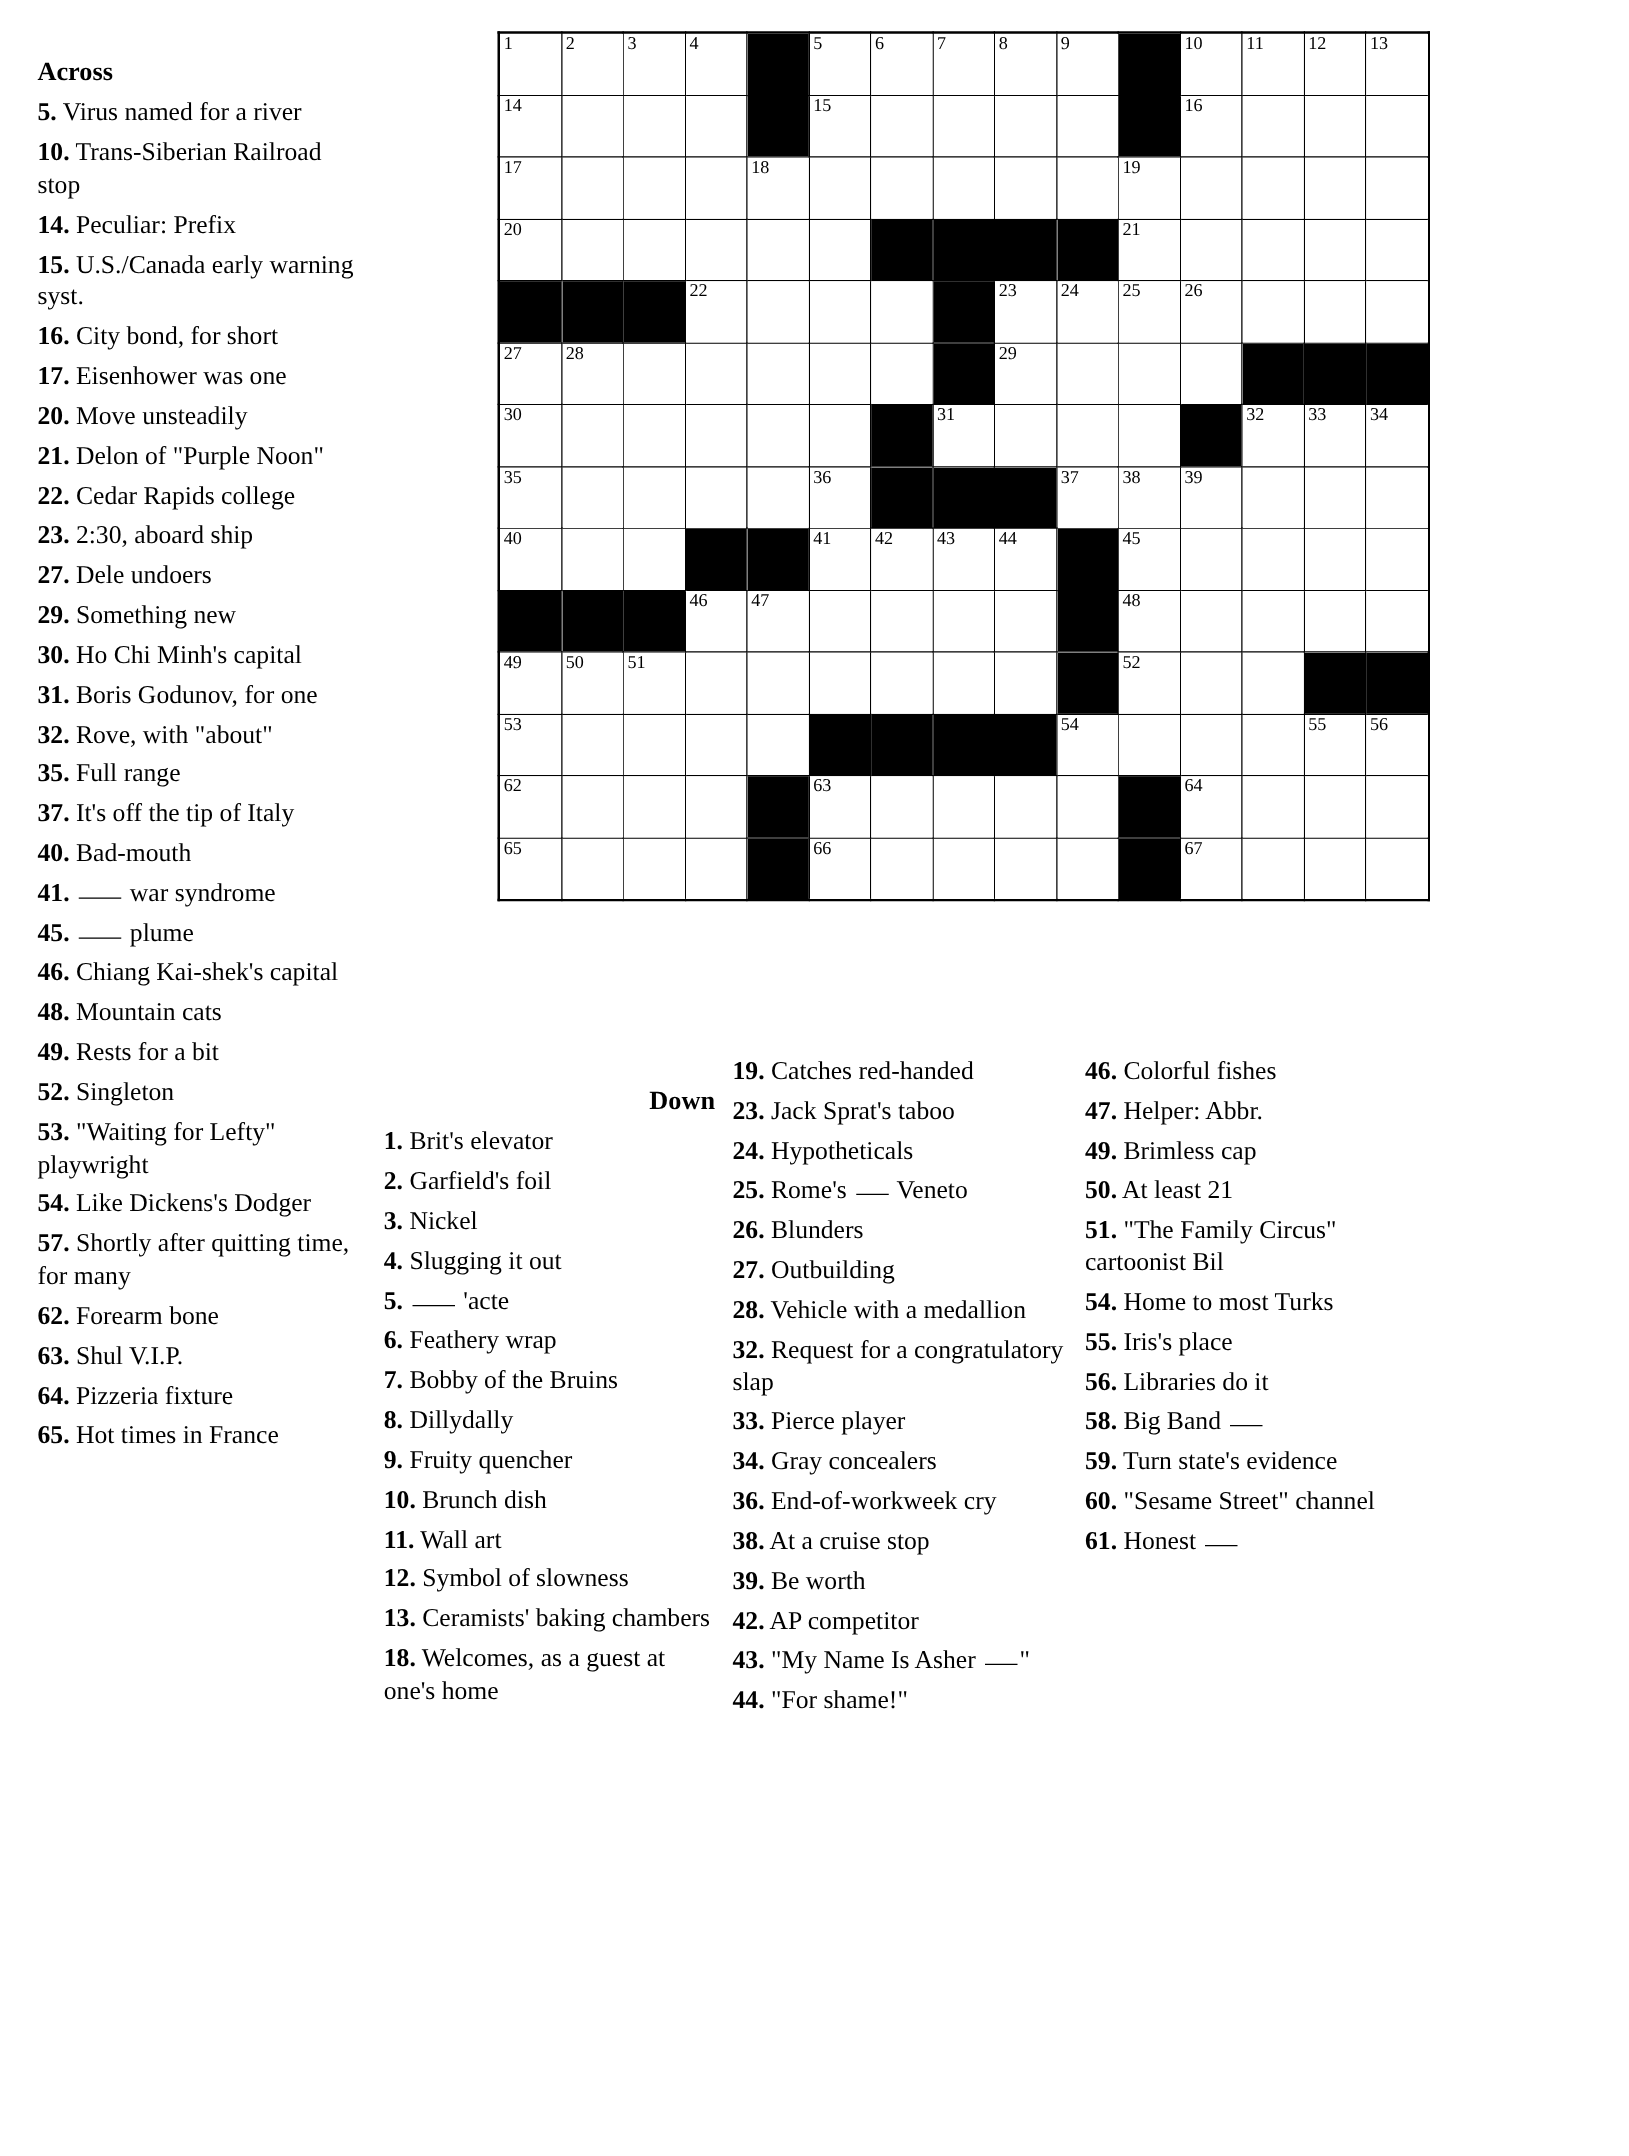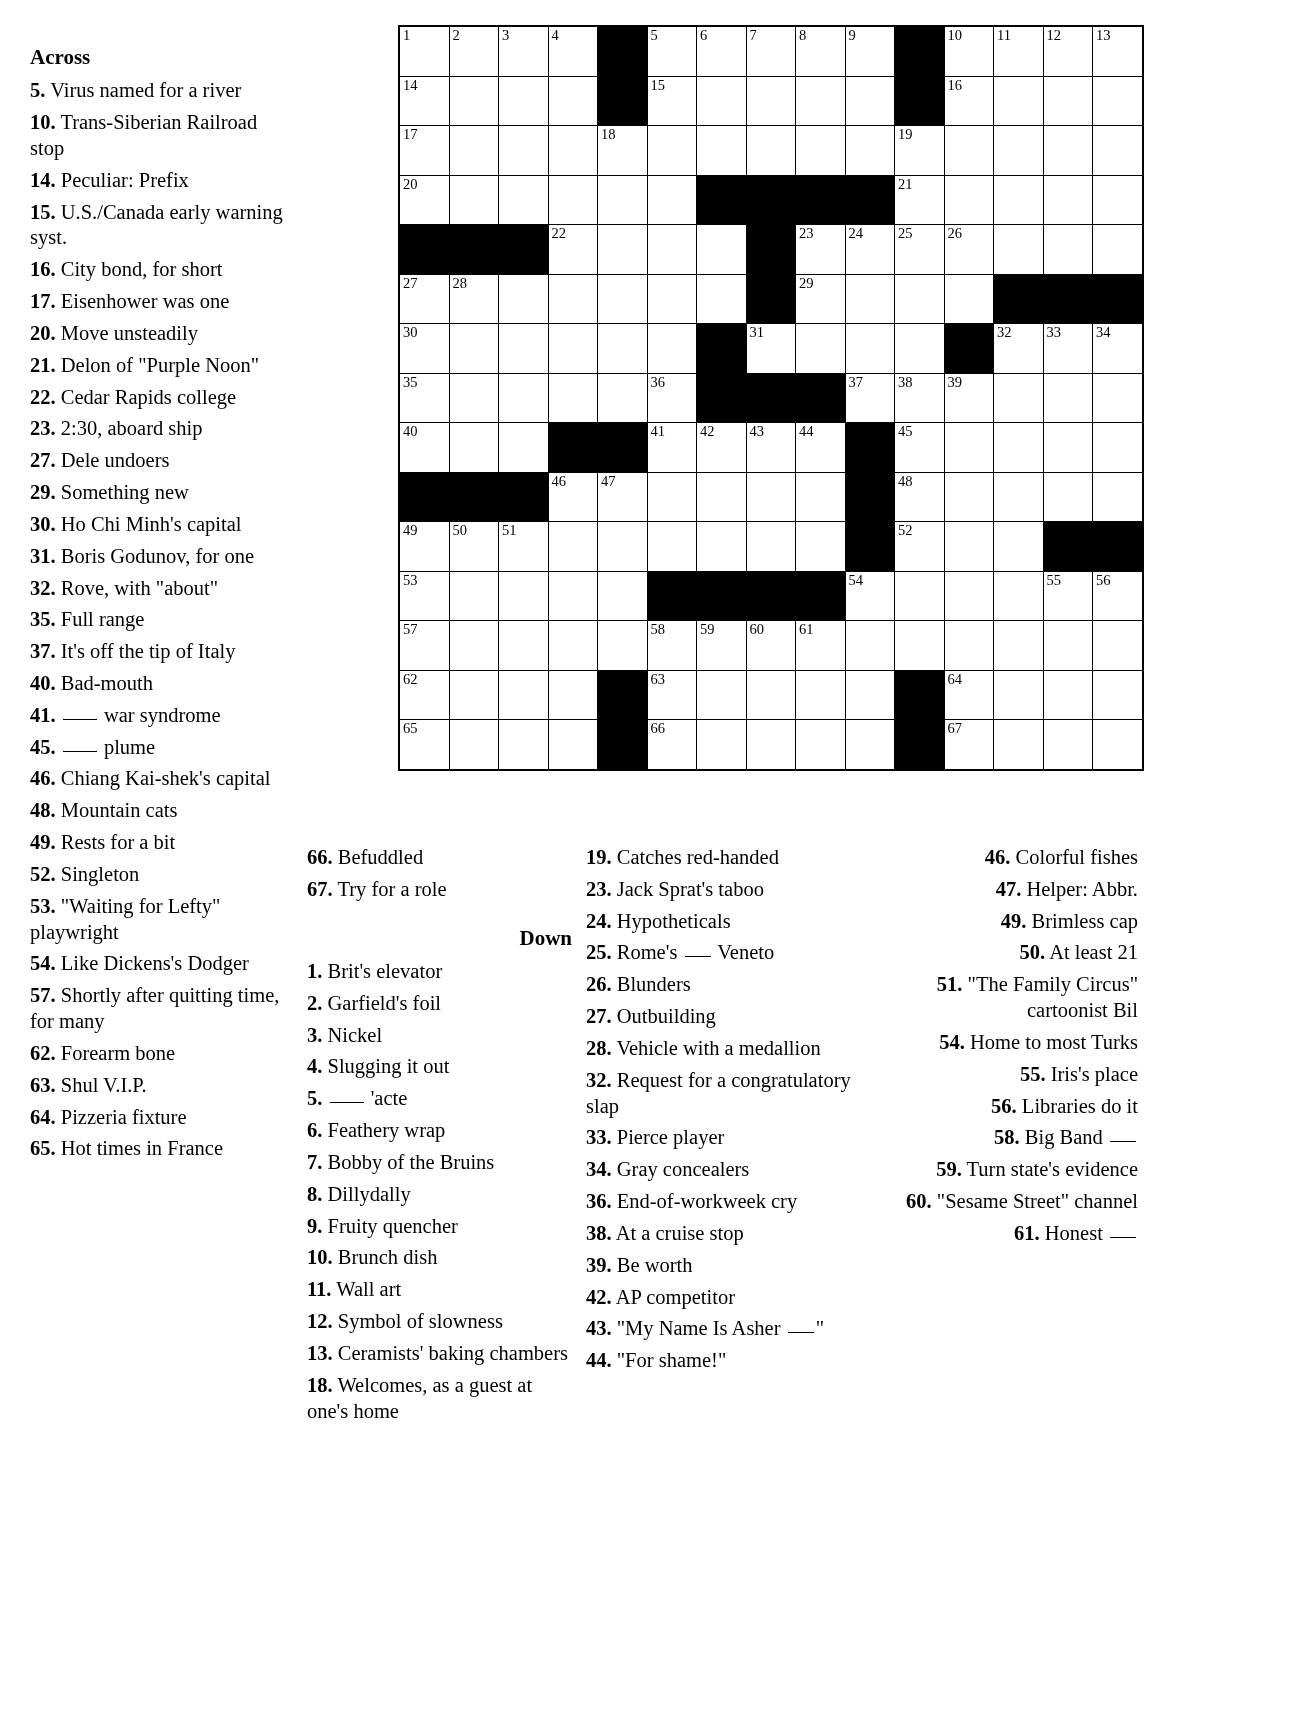--- a/index.html
+++ b/index.html
@@ -34,21 +34,20 @@
     position: absolute;
     left: 586px;
     top: 845px;
     width: 270px;
   }
   .col-right {
     position: absolute;
     left: 868px;
     top: 845px;
     width: 270px;
-    text-align: right;
   }
 
   .section-head {
     font-weight: bold;
     font-size: 21px;
     margin: 0 0 8px 0;
     line-height: 1.25;
   }
   .section-head.spaced {
     margin-top: 22px;
@@ -460,47 +459,20 @@
           <td></td>
           <td>
             <span class="n">55</span>
           </td>
           <td>
             <span class="n">56</span>
           </td>
         </tr>
         <tr>
           <td>
-            <span class="n">57</span>
-          </td>
-          <td></td>
-          <td></td>
-          <td></td>
-          <td></td>
-          <td>
-            <span class="n">58</span>
-          </td>
-          <td>
-            <span class="n">59</span>
-          </td>
-          <td>
-            <span class="n">60</span>
-          </td>
-          <td>
-            <span class="n">61</span>
-          </td>
-          <td></td>
-          <td></td>
-          <td></td>
-          <td></td>
-          <td></td>
-          <td></td>
-        </tr>
-        <tr>
-          <td>
             <span class="n">62</span>
           </td>
           <td></td>
           <td></td>
           <td></td>
           <td class="block"></td>
           <td>
             <span class="n">63</span>
           </td>
           <td></td>
@@ -536,24 +508,20 @@
           </td>
           <td></td>
           <td></td>
           <td></td>
         </tr>
       </tbody>
   </table>
 </div>
 
 <div class="col-mid-1">
-  <div id="across2-list">
-      <div class="clue"><span class="num">66.</span> <span>Befuddled</span></div>
-      <div class="clue"><span class="num">67.</span> <span>Try for a role</span></div>
-    </div>
   <div class="section-head spaced">Down</div>
   <div id="down1-list">
       <div class="clue"><span class="num">1.</span> <span>Brit's elevator</span></div>
       <div class="clue"><span class="num">2.</span> <span>Garfield's foil</span></div>
       <div class="clue"><span class="num">3.</span> <span>Nickel</span></div>
       <div class="clue"><span class="num">4.</span> <span>Slugging it out</span></div>
       <div class="clue"><span class="num">5.</span> <span class="blank"></span> <span>'acte</span></div>
       <div class="clue"><span class="num">6.</span> <span>Feathery wrap</span></div>
       <div class="clue"><span class="num">7.</span> <span>Bobby of the Bruins</span></div>
       <div class="clue"><span class="num">8.</span> <span>Dillydally</span></div>

